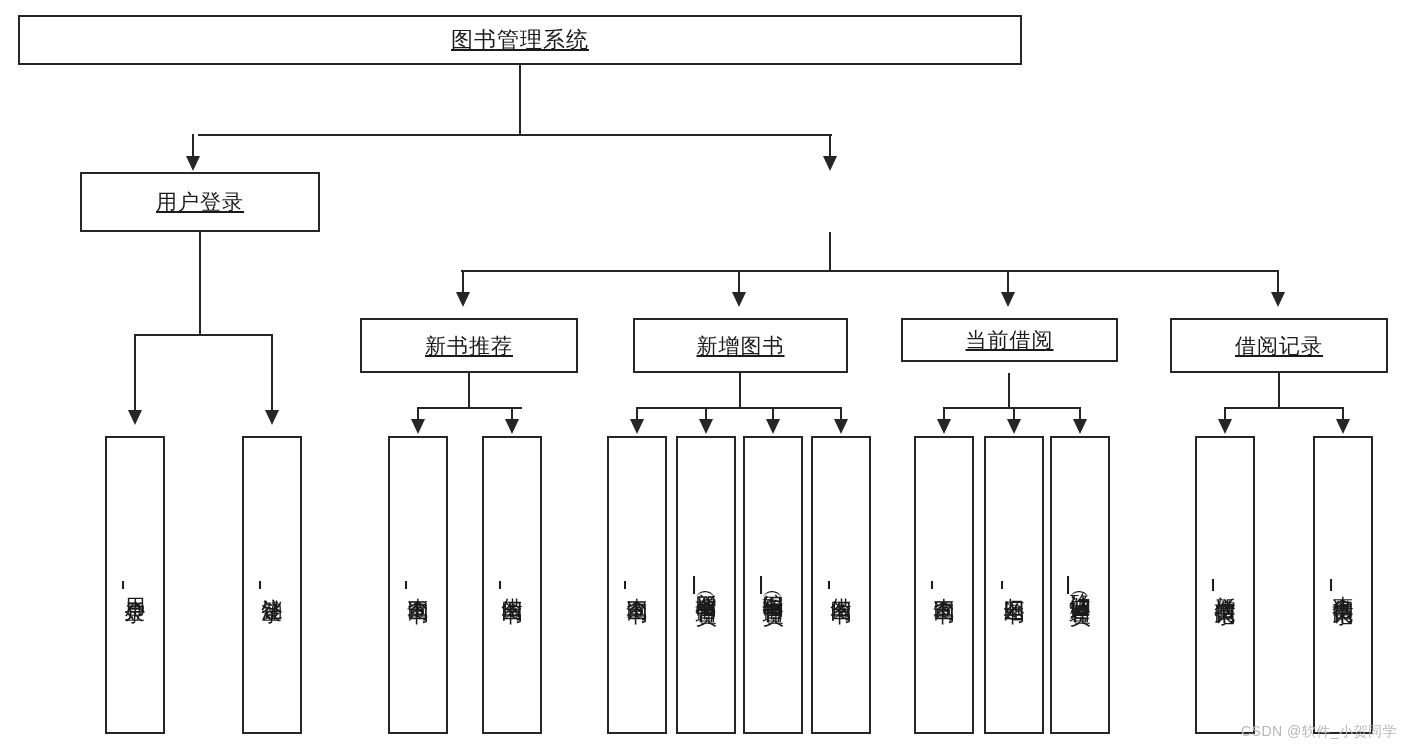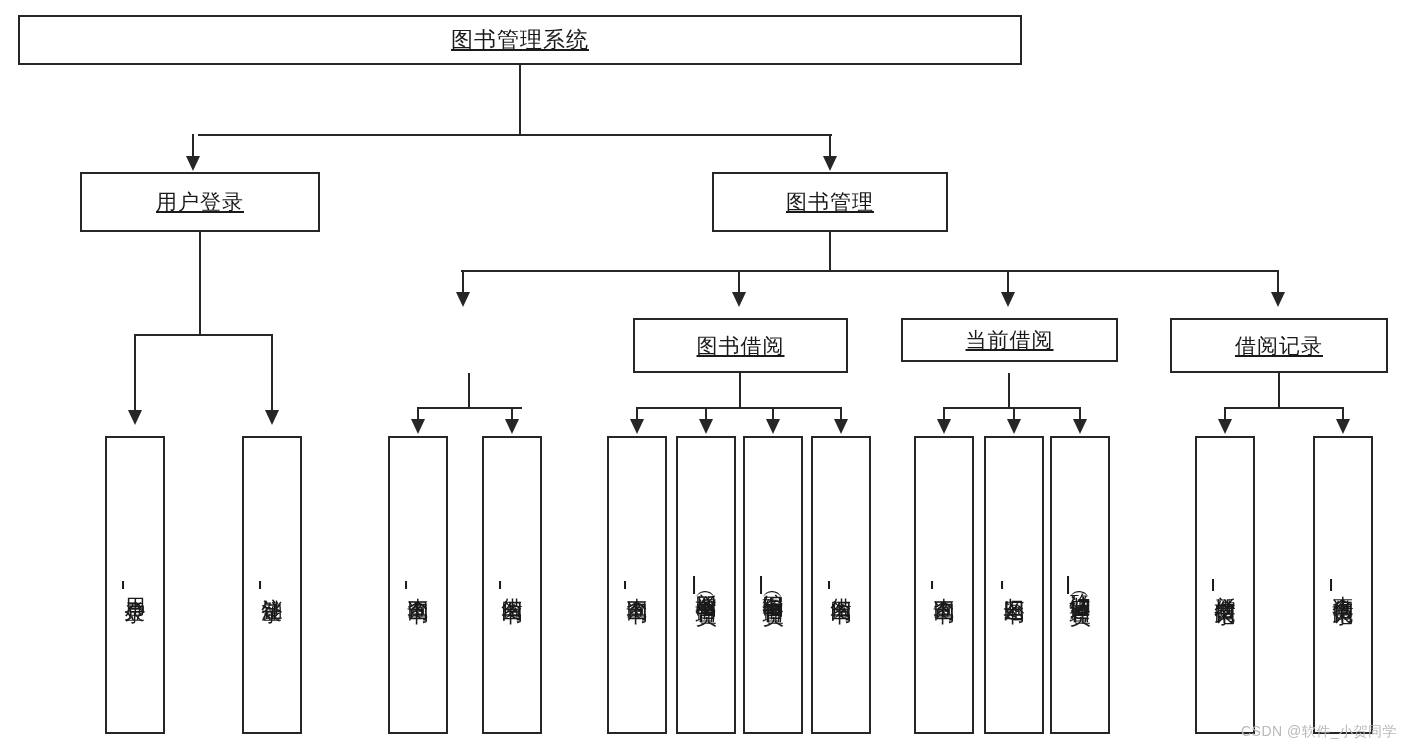--- a/index.html
+++ b/index.html
@@ -81,41 +81,41 @@
   <div class="edge vl" style="left:519px; top:65px; width:2px; height:70px;"></div>
 
   <div class="edge hl" style="left:198px; top:134px; width:634px; height:2px;"></div>
 
   <div class="edge vl" style="left:192px; top:134px; width:2px; height:24px;"></div>
   <div class="arrow" style="left:186px; top:156px;"></div>
   <div class="edge vl" style="left:829px; top:134px; width:2px; height:24px;"></div>
   <div class="arrow" style="left:823px; top:156px;"></div>
 
   <div class="node h" style="left:80px; top:172px; width:240px; height:60px;">用户登录</div>
-  <div class="node h" style="left:712px; top:172px; width:236px; height:60px;">图书管理</div>
 
   <div class="edge vl" style="left:199px; top:232px; width:2px; height:103px;"></div>
   <div class="edge hl" style="left:135px; top:334px; width:138px; height:2px;"></div>
   <div class="edge vl" style="left:134px; top:334px; width:2px; height:78px;"></div>
   <div class="arrow" style="left:128px; top:410px;"></div>
   <div class="edge vl" style="left:271px; top:334px; width:2px; height:78px;"></div>
   <div class="arrow" style="left:265px; top:410px;"></div>
 
   <div class="edge vl" style="left:829px; top:232px; width:2px; height:40px;"></div>
   <div class="edge hl" style="left:461px; top:270px; width:818px; height:2px;"></div>
   <div class="edge vl" style="left:462px; top:270px; width:2px; height:24px;"></div>
   <div class="arrow" style="left:456px; top:292px;"></div>
   <div class="edge vl" style="left:738px; top:270px; width:2px; height:24px;"></div>
   <div class="arrow" style="left:732px; top:292px;"></div>
   <div class="edge vl" style="left:1007px; top:270px; width:2px; height:24px;"></div>
   <div class="arrow" style="left:1001px; top:292px;"></div>
   <div class="edge vl" style="left:1277px; top:270px; width:2px; height:24px;"></div>
   <div class="arrow" style="left:1271px; top:292px;"></div>
 
-  <div class="node h" style="left:633px; top:318px; width:215px; height:55px;">图书借阅</div>
+  <div class="node h" style="left:360px; top:318px; width:218px; height:55px;">新书推荐</div>
+  <div class="node h" style="left:633px; top:318px; width:215px; height:55px;">新增图书</div>
   <div class="node h" style="left:901px; top:318px; width:217px; height:44px;">当前借阅</div>
   <div class="node h" style="left:1170px; top:318px; width:218px; height:55px;">借阅记录</div>
 
   <div class="edge vl" style="left:468px; top:373px; width:2px; height:36px;"></div>
   <div class="edge hl" style="left:417px; top:407px; width:105px; height:2px;"></div>
   <div class="edge vl" style="left:417px; top:407px; width:2px; height:14px;"></div>
   <div class="arrow" style="left:411px; top:419px;"></div>
   <div class="edge vl" style="left:511px; top:407px; width:2px; height:14px;"></div>
   <div class="arrow" style="left:505px; top:419px;"></div>
 

